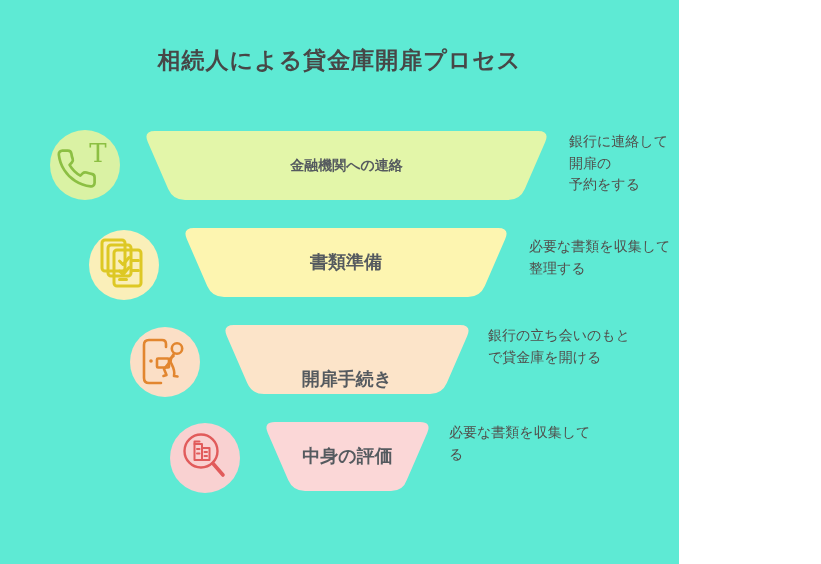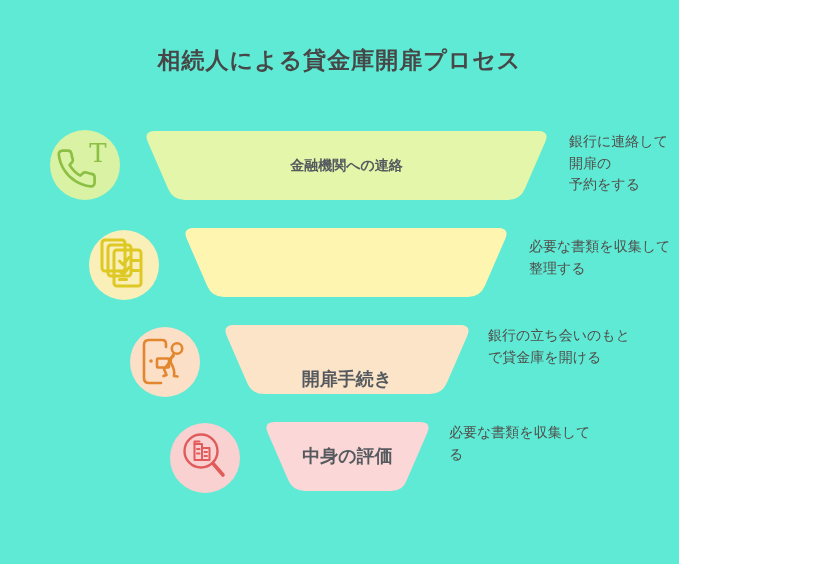--- a/index.html
+++ b/index.html
@@ -84,20 +84,21 @@
         <rect x="32" y="25" width="7.5" height="12"></rect>
         <path d="M27,26 h2.5"></path>
         <path d="M27,30.5 h2.5"></path>
         <path d="M34.5,29 h2.5"></path>
         <path d="M34.5,33 h2.5"></path>
       </g>
     </g>
   </svg>
 
   <div class="seg-label seg-label-1">金融機関への連絡</div>
+  <div class="seg-label seg-label-2">書類準備</div>
   <div class="seg-label seg-label-3">開扉手続き</div>
   <div class="seg-label seg-label-4">中身の評価</div>
 
   <div class="desc desc-1">
     <span>銀行に連絡して開扉の</span><br>
     <span>予約をする</span>
   </div>
   <div class="desc desc-2">
     <span>必要な書類を収集して</span><br>
     <span>整理する</span>

